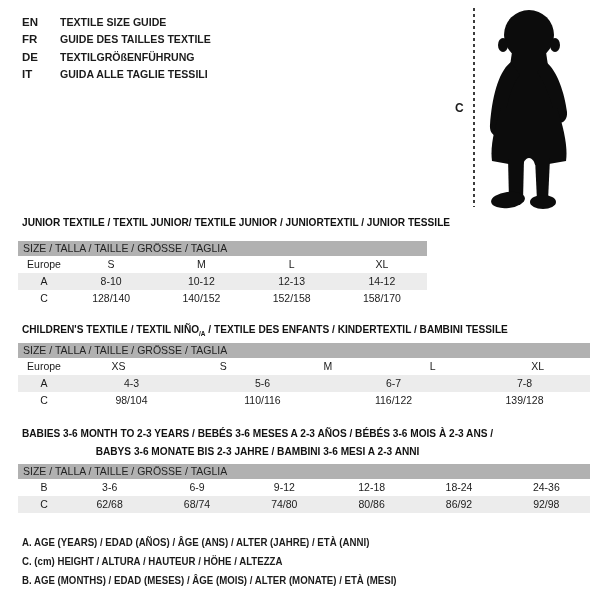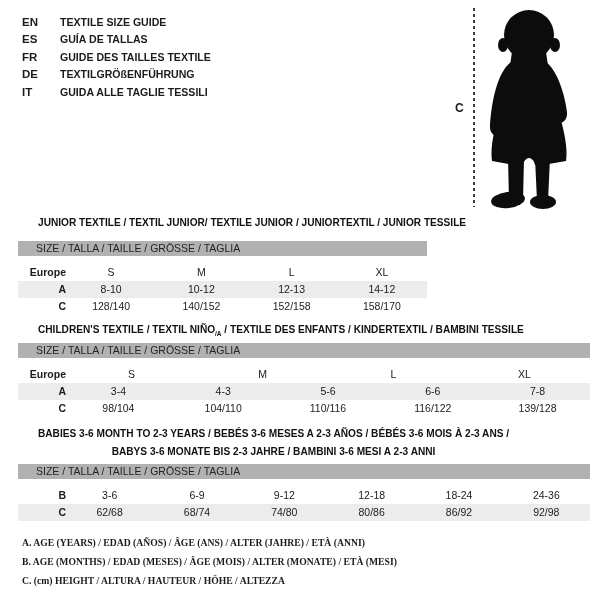--- a/index.html
+++ b/index.html
@@ -18,48 +18,44 @@
 
   
   .dashline{
     position:absolute;left:473px;top:8px;width:2px;height:199px;
     background:repeating-linear-gradient(to bottom,#3c3c3c 0 3px,transparent 3px 6px);
   }
   .cmark{position:absolute;left:455px;top:101px;font-weight:bold;font-size:12px;}
   .babysvg{position:absolute;left:481px;top:8px;}
 
   
-  .theading{position:absolute;left:22px;font-weight:bold;font-size:11px;line-height:18px;white-space:nowrap;color:#111;margin-left:16px;}
+  .theading{position:absolute;left:22px;font-weight:bold;font-size:11px;line-height:18px;white-space:nowrap;color:#111;}
   .theading .sub{font-size:7px;vertical-align:sub;}
 
   
   .ttable{position:absolute;left:18px;font-size:10.5px;}
-  .sizebar{background:var(--bar,#b1b1b1);height:15px;line-height:15px;padding-left:18px;margin-bottom:8px;color:#232323;}
+  .sizebar{background:var(--bar,#b1b1b1);height:15px;line-height:15px;padding-left:5px;margin-bottom:0;color:#232323;}
   .trow{display:flex;height:17px;line-height:17px;}
   .trow.shaded{background:var(--shade,#ececec);}
-  .tlabel{flex:0 0 48px;width:48px;padding-left:4px;box-sizing:border-box;text-align:right;font-weight:bold;}
+  .tlabel{flex:0 0 48px;width:48px;padding-left:4px;box-sizing:border-box;text-align:center;}
   .tcell{flex:1;text-align:center;}
 
   
   .notes{position:absolute;left:22px;top:533px;font-weight:bold;font-size:10.5px;}
-  .noterow{height:19px;line-height:19px;white-space:nowrap;font-family:Liberation Serif, serif;}
+  .noterow{height:19px;line-height:19px;white-space:nowrap;}
 </style>
 </head>
 <body style="color: rgb(27, 27, 27);">
 
 <div class="page">
 
   <div class="langs" id="langs">
       <div class="langrow">
         <span class="langcode">EN</span>
         <span class="cond">TEXTILE SIZE GUIDE</span>
-      </div>
-      <div class="langrow">
-        <span class="langcode">ES</span>
-        <span class="cond">GUÍA DE TALLAS</span>
       </div>
       <div class="langrow">
         <span class="langcode">FR</span>
         <span class="cond">GUIDE DES TAILLES TEXTILE</span>
       </div>
       <div class="langrow">
         <span class="langcode">DE</span>
         <span class="cond">TEXTILGRÖßENFÜHRUNG</span>
       </div>
       <div class="langrow">
@@ -112,37 +108,36 @@
           <div class="tcell">140/152</div>
           <div class="tcell">152/158</div>
           <div class="tcell">158/170</div>
         </div>
       </div>
       <div class="theading" style="top: 320px;"><span class="cond">CHILDREN'S TEXTILE / TEXTIL NIÑO<span class="sub">/A</span> / TEXTILE DES ENFANTS / KINDERTEXTIL / BAMBINI TESSILE</span></div>
       <div class="ttable" style="top: 343px; width: 572px;">
         <div class="sizebar">SIZE / TALLA / TAILLE / GRÖSSE / TAGLIA</div>
         <div class="trow">
           <div class="tlabel">Europe</div>
+          <div class="tcell">XS</div>
           <div class="tcell">S</div>
           <div class="tcell">M</div>
           <div class="tcell">L</div>
           <div class="tcell">XL</div>
         </div>
         <div class="trow shaded">
           <div class="tlabel">A</div>
-          <div class="tcell">3-4</div>
           <div class="tcell">4-3</div>
           <div class="tcell">5-6</div>
-          <div class="tcell">6-6</div>
+          <div class="tcell">6-7</div>
           <div class="tcell">7-8</div>
         </div>
         <div class="trow">
           <div class="tlabel">C</div>
           <div class="tcell">98/104</div>
-          <div class="tcell">104/110</div>
           <div class="tcell">110/116</div>
           <div class="tcell">116/122</div>
           <div class="tcell">139/128</div>
         </div>
       </div>
       <div class="theading" style="top: 424px; text-align: center;"><span class="cond">BABIES 3-6 MONTH TO 2-3 YEARS / BEBÉS 3-6 MESES A 2-3 AÑOS / BÉBÉS 3-6 MOIS À 2-3 ANS /<br>BABYS 3-6 MONATE BIS 2-3 JAHRE / BAMBINI 3-6 MESI A 2-3 ANNI</span></div>
       <div class="ttable" style="top: 464px; width: 572px;">
         <div class="sizebar">SIZE / TALLA / TAILLE / GRÖSSE / TAGLIA</div>
         <div class="trow">
           <div class="tlabel">B</div>
@@ -160,16 +155,16 @@
           <div class="tcell">74/80</div>
           <div class="tcell">80/86</div>
           <div class="tcell">86/92</div>
           <div class="tcell">92/98</div>
         </div>
       </div>
     </div>
 
   <div class="notes" id="notes">
       <div class="noterow"><span class="cond">A. AGE (YEARS) / EDAD (AÑOS) / ÂGE (ANS) / ALTER (JAHRE) / ETÀ (ANNI)</span></div>
+      <div class="noterow"><span class="cond">C. (cm) HEIGHT / ALTURA / HAUTEUR / HÖHE / ALTEZZA</span></div>
       <div class="noterow"><span class="cond">B. AGE (MONTHS) / EDAD (MESES) / ÂGE (MOIS) / ALTER (MONATE) / ETÀ (MESI)</span></div>
-      <div class="noterow"><span class="cond">C. (cm) HEIGHT / ALTURA / HAUTEUR / HÖHE / ALTEZZA</span></div>
     </div>
 </div>
 
 </body></html>

